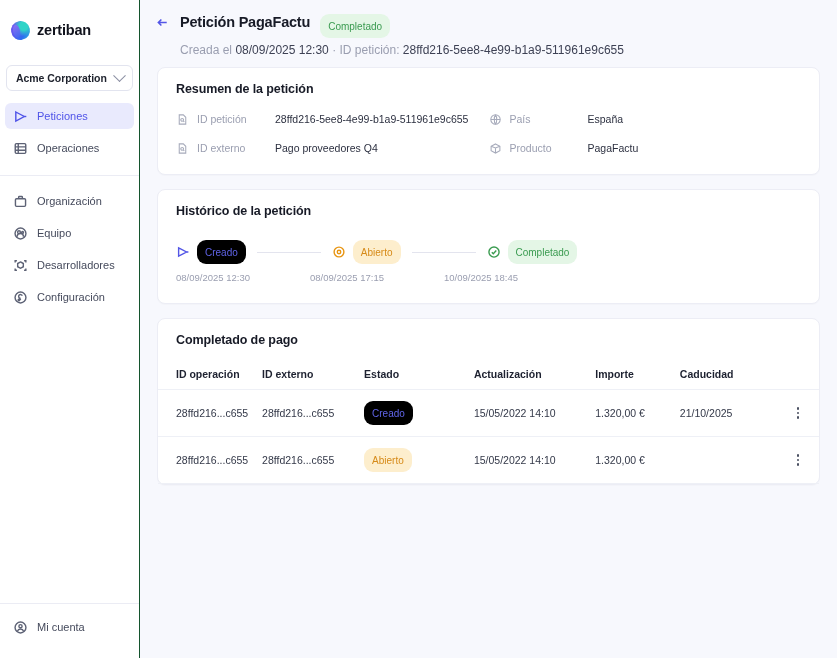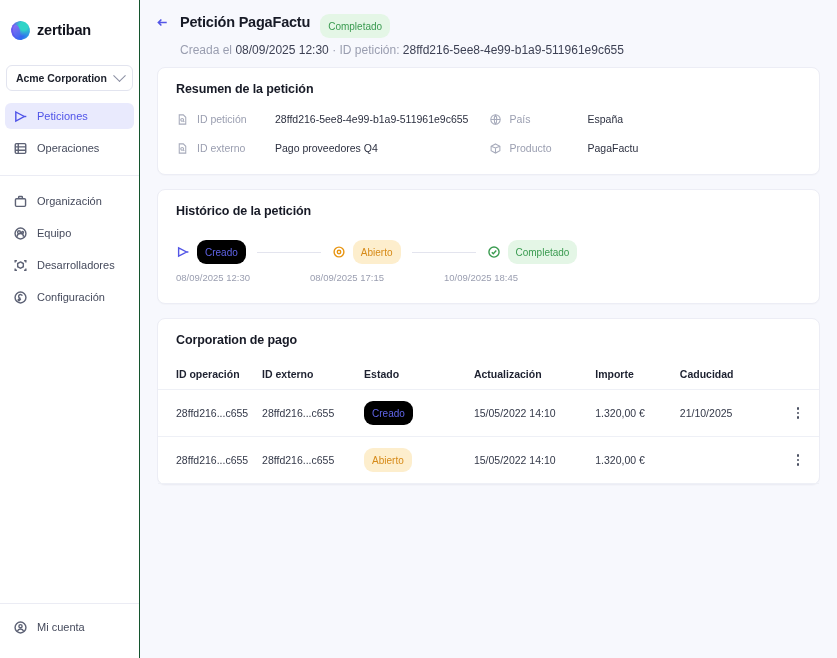--- a/index.html
+++ b/index.html
@@ -531,21 +531,21 @@
 
         <div class="tl-dates">
           <span class="tl-date d0">08/09/2025 12:30</span>
           <span class="tl-date d1">08/09/2025 17:15</span>
           <span class="tl-date d2">10/09/2025 18:45</span>
         </div>
       </div>
     </section>
 
     <section class="card">
-      <div class="card-title">Corporation de pago</div>
+      <div class="card-title">Completado de pago</div>
       <div class="table-wrap">
         <table>
           <thead>
             <tr>
               <th class="c0">ID operación</th>
               <th class="c1">ID externo</th>
               <th class="c2">Estado</th>
               <th class="c3">Actualización</th>
               <th class="c4">Importe</th>
               <th class="c5">Caducidad</th>

